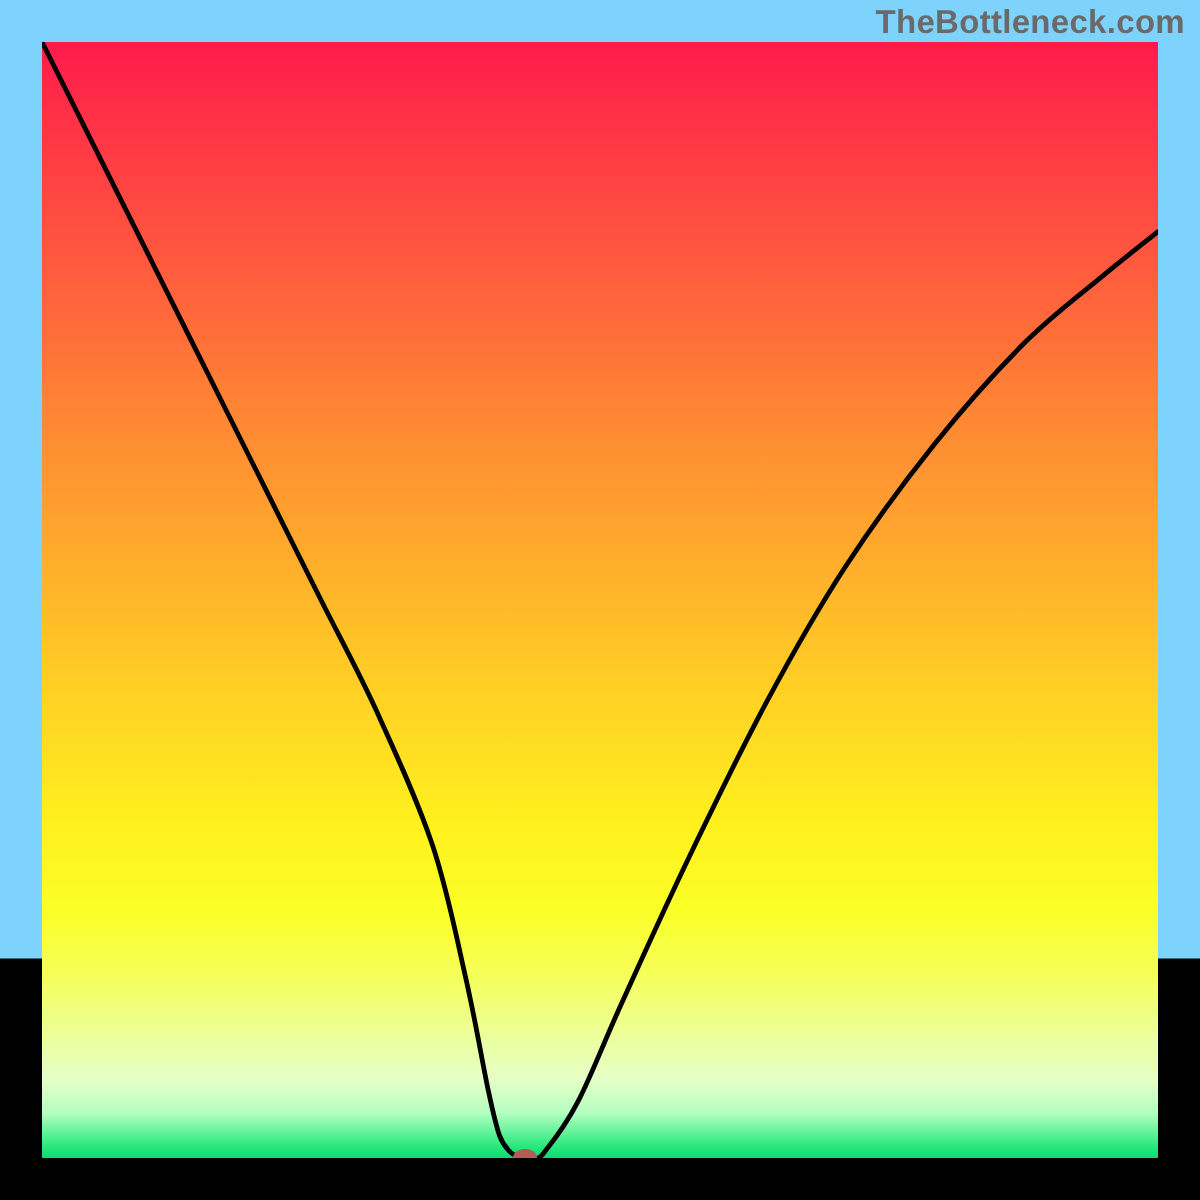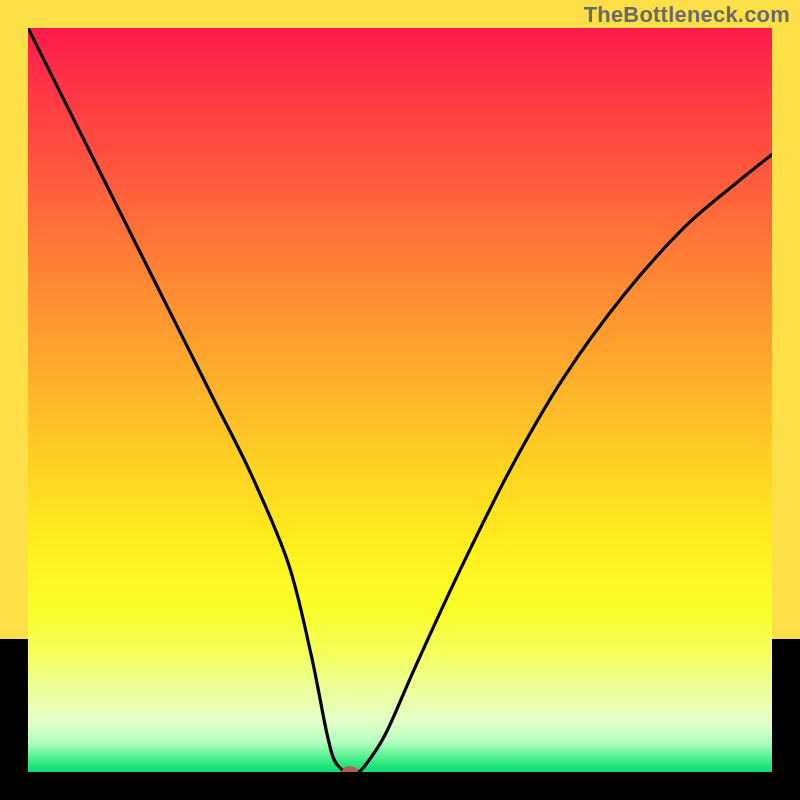--- a/index.html
+++ b/index.html
@@ -8,21 +8,21 @@
     width: 800px;
     height: 800px;
     overflow: hidden;
     background: #000;
     font-family: Arial, Helvetica, sans-serif;
   }
   .frame {
     position: relative;
     width: 800px;
     height: 639px;
-    background: #fde047;
+    background: #7dd3fc;
   }
   .plot-area {
     position: absolute;
     left: 28px;
     top: 28px;
     width: 744px;
     height: 744px;
     background: linear-gradient(
       to bottom,
       #ff1a4d 0%,

